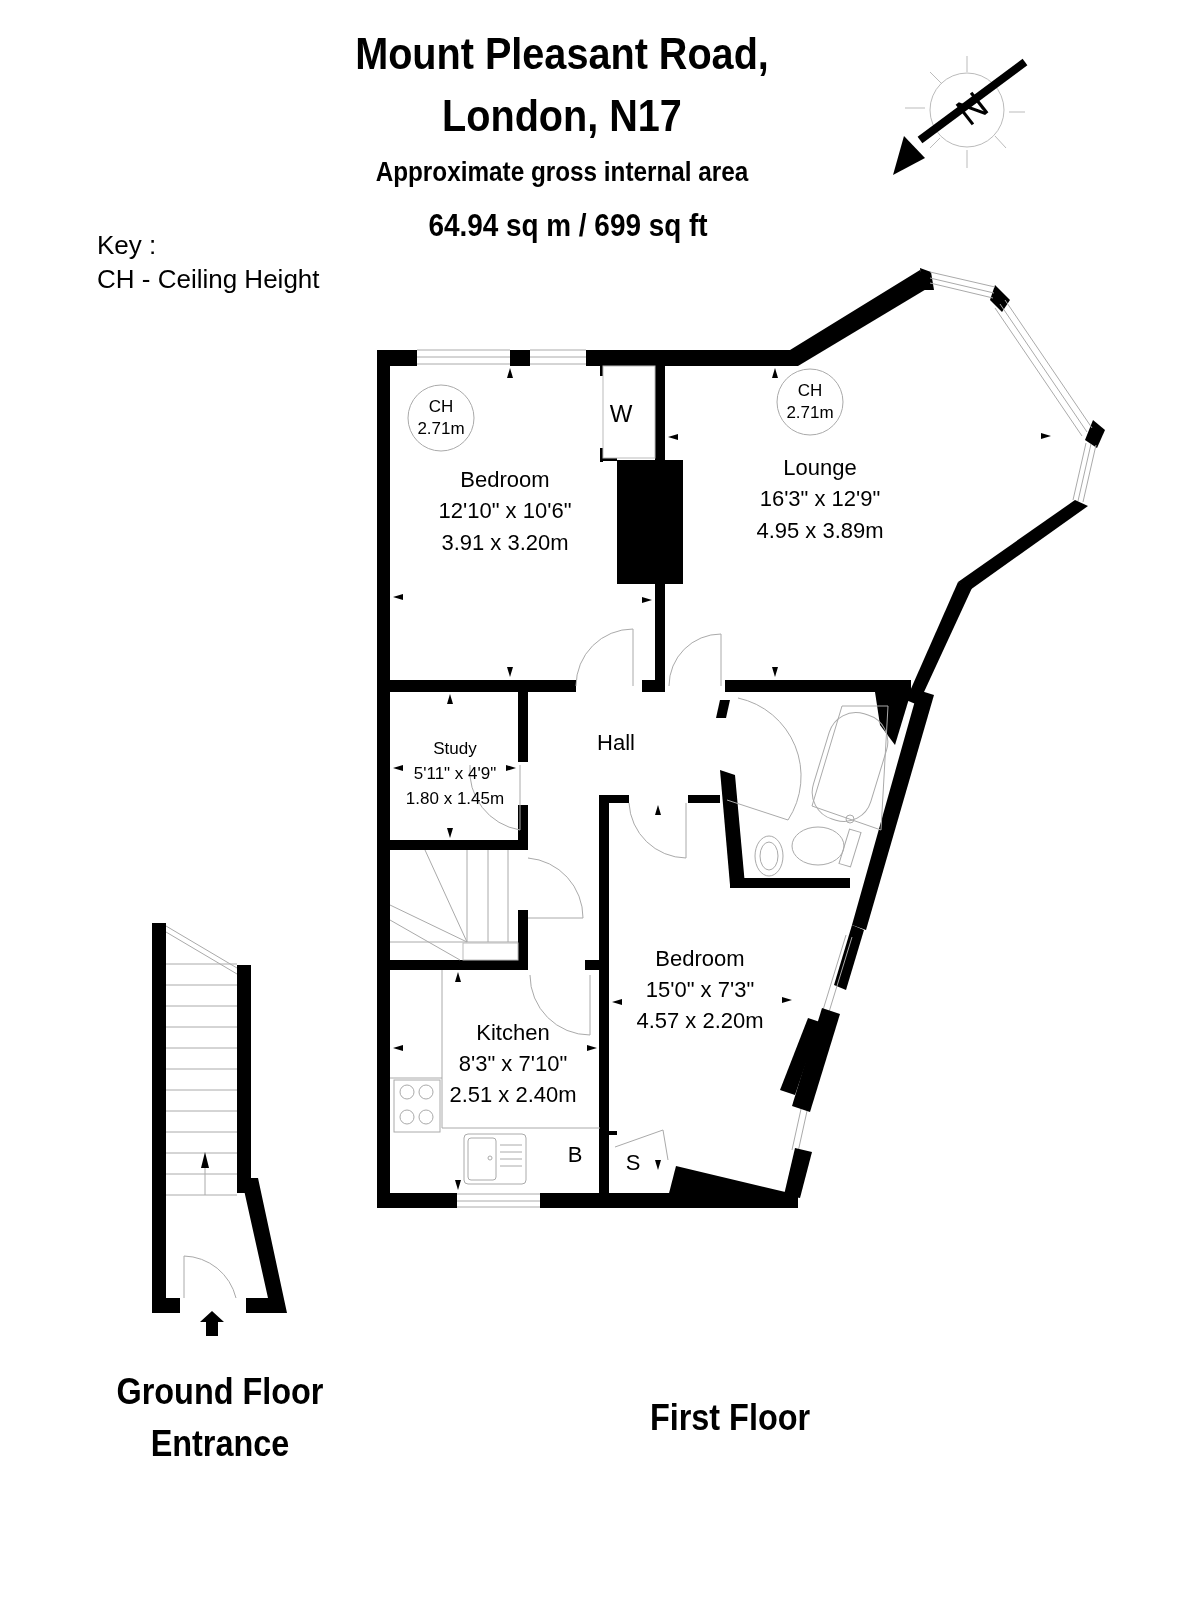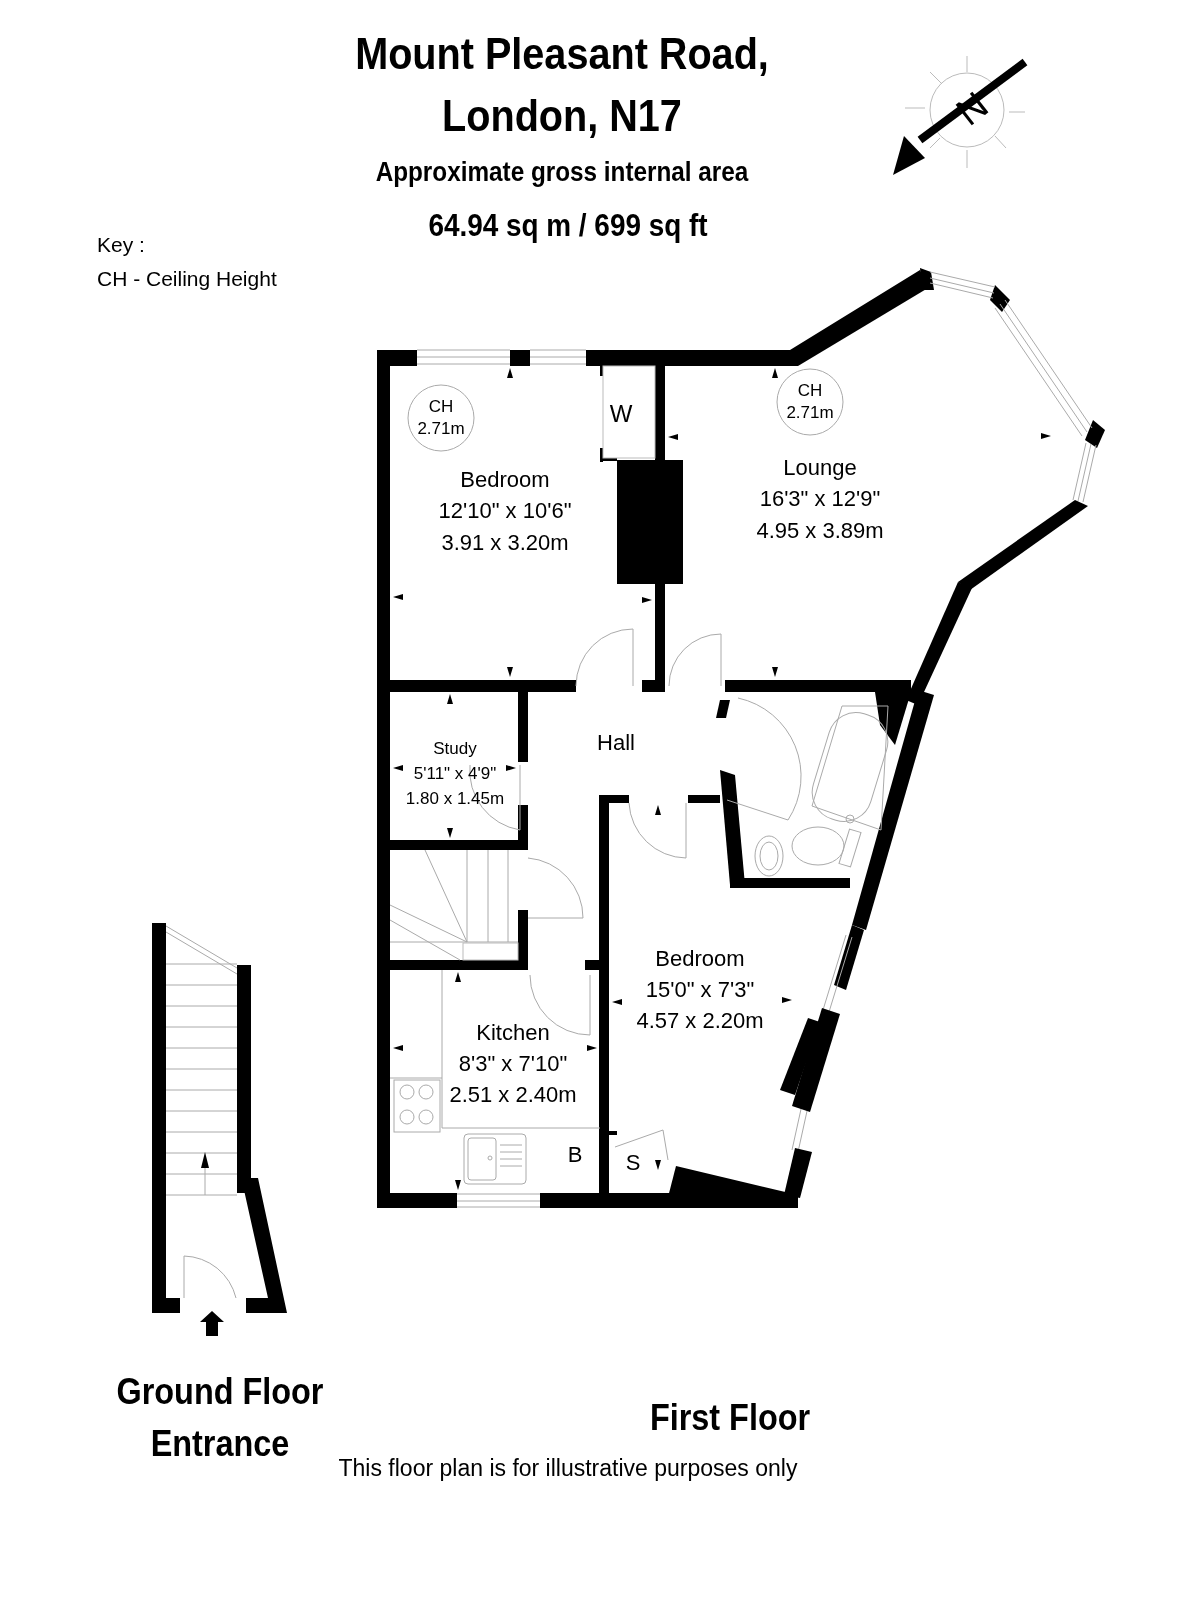--- a/index.html
+++ b/index.html
@@ -2,21 +2,21 @@
 <html><head>
 <meta charset="utf-8">
 <style>
   html, body { margin: 0; padding: 0; background: #ffffff; }
   body { width: 1198px; height: 1600px; position: relative; overflow: hidden;
          font-family: "Liberation Sans", "DejaVu Sans", sans-serif; color: #000; }
   .abs { position: absolute; }
   .title { font-weight: bold; font-size: 44px; text-align: center; width: 600px; left: 262px; line-height: 1.2; transform: scaleX(0.9); transform-origin: center; }
   .subtitle { font-weight: bold; font-size: 27px; text-align: center; width: 600px; left: 262px; transform: scaleX(0.9); }
   .area { font-weight: bold; font-size: 31px; text-align: center; width: 600px; left: 268px; transform: scaleX(0.9); }
-  .key { left: 97px; font-size: 21px; line-height: 34px; }
+  .key { left: 97px; font-size: 26px; line-height: 34px; }
   .floor-label { font-weight: bold; font-size: 36px; line-height: 52px; text-align: center; transform: scaleX(0.9); }
   .disclaimer { width: 700px; left: 218px; top: 1452px; text-align: center; font-size: 23px; line-height: 32px; }
   svg { position: absolute; left: 0; top: 0; }
   svg text { font-family: "Liberation Sans", "DejaVu Sans", sans-serif; fill: #000; }
   .room-name { font-size: 22px; }
   .room-dim { font-size: 22px; }
   .small { font-size: 17px; }
 </style>
 </head>
 <body>
@@ -277,14 +277,13 @@
   </g>
 </svg>
 
 <div class="abs floor-label" style="left:80px; top:1366px; width:280px;">
   <div>Ground Floor</div>
   <div>Entrance</div>
 </div>
 <div class="abs floor-label" style="left:600px; top:1392px; width:260px;">First Floor</div>
 
 <div class="abs disclaimer">
-  <div>This floor plan is for illustrative purposes only</div>
 </div>
 
 </body></html>

